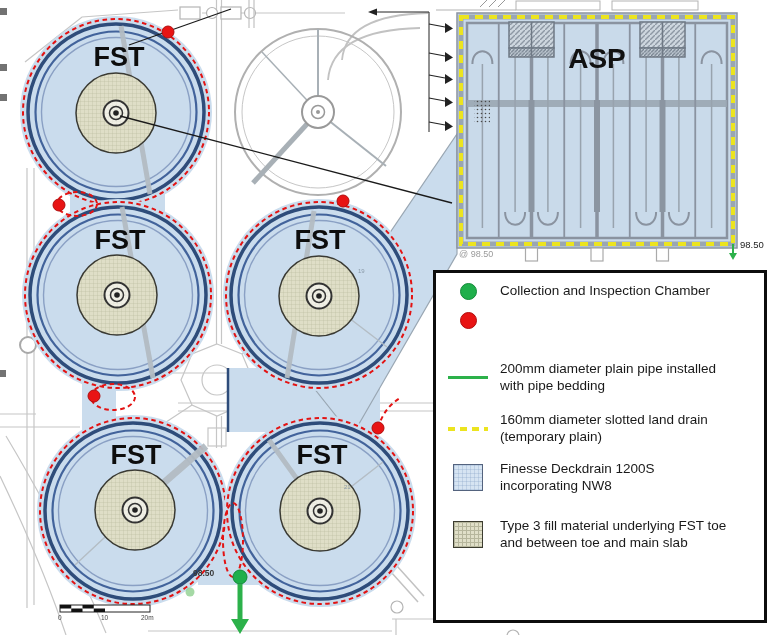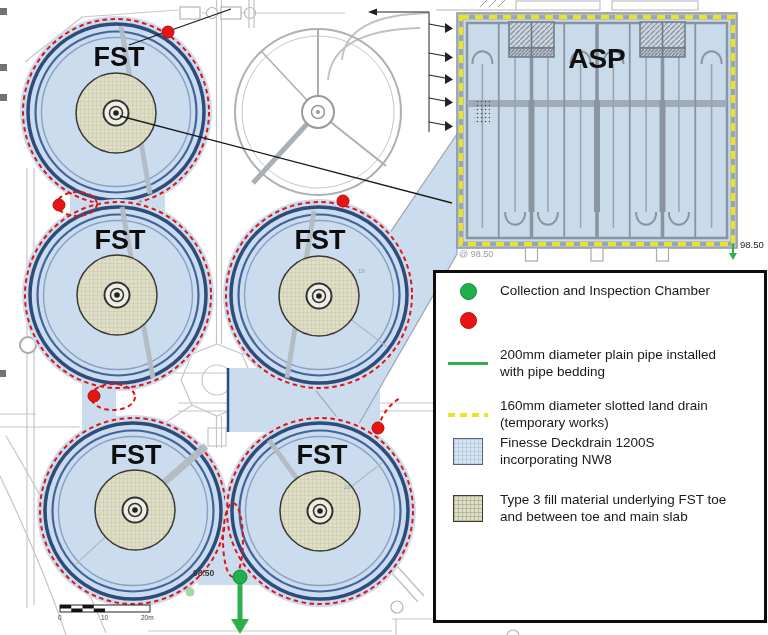--- a/index.html
+++ b/index.html
@@ -22,21 +22,21 @@
   .line-yellow-dash{width:40px;height:4px;
      background:repeating-linear-gradient(90deg,#ece41f 0 7px,transparent 7px 12px);}
   .sw{width:30px;height:27px;box-sizing:border-box;}
   .sw.blue{background:#d6e4f2;border:1.5px solid #54637e;
      background-image:repeating-linear-gradient(90deg,rgba(120,150,190,.25) 0 1px,transparent 1px 4px),
                       repeating-linear-gradient(0deg,rgba(120,150,190,.25) 0 1px,transparent 1px 4px);}
   .sw.tan{background:#e0dfc8;border:1.5px solid #3c3c30;
      background-image:repeating-linear-gradient(90deg,#b6b69c 0 1px,transparent 1px 4px),
                       repeating-linear-gradient(0deg,#b6b69c 0 1px,transparent 1px 4px);}
   .mt1{margin-top:10px}.mt2{margin-top:12px}.mt3{margin-top:16px}
-  .mt4{margin-top:18px}.mt5{margin-top:18px}.mt6{margin-top:4px}.mt7{margin-top:24px}
+  .mt4{margin-top:32px}.mt5{margin-top:18px}.mt6{margin-top:16px}.mt7{margin-top:24px}
 </style>
 </head>
 <body>
 
 <svg id="plan" width="768" height="635" viewBox="0 0 768 635">
   <defs>
     <pattern id="tanGrid" width="4" height="4" patternUnits="userSpaceOnUse">
       <rect width="4" height="4" fill="#dfdec7"></rect>
       <path d="M0 0H4M0 0V4" stroke="#bcbca0" stroke-width="0.7" fill="none"></path>
     </pattern>
@@ -307,21 +307,21 @@
         <span class="line-green"></span>
       </div>
     <div class="lg-lbl">200mm diameter plain pipe installed
 with pipe bedding</div>
   </div>
   <div class="lg-row mt5">
     <div class="lg-sym">
         <span class="line-yellow-dash"></span>
       </div>
     <div class="lg-lbl">160mm diameter slotted land drain
-(temporary works)</div>
+(temporary plain)</div>
   </div>
   <div class="lg-row mt6">
     <div class="lg-sym">
         <span class="sw blue"></span>
       </div>
     <div class="lg-lbl">Finesse Deckdrain 1200S
 incorporating NW8</div>
   </div>
   <div class="lg-row mt7">
     <div class="lg-sym">

